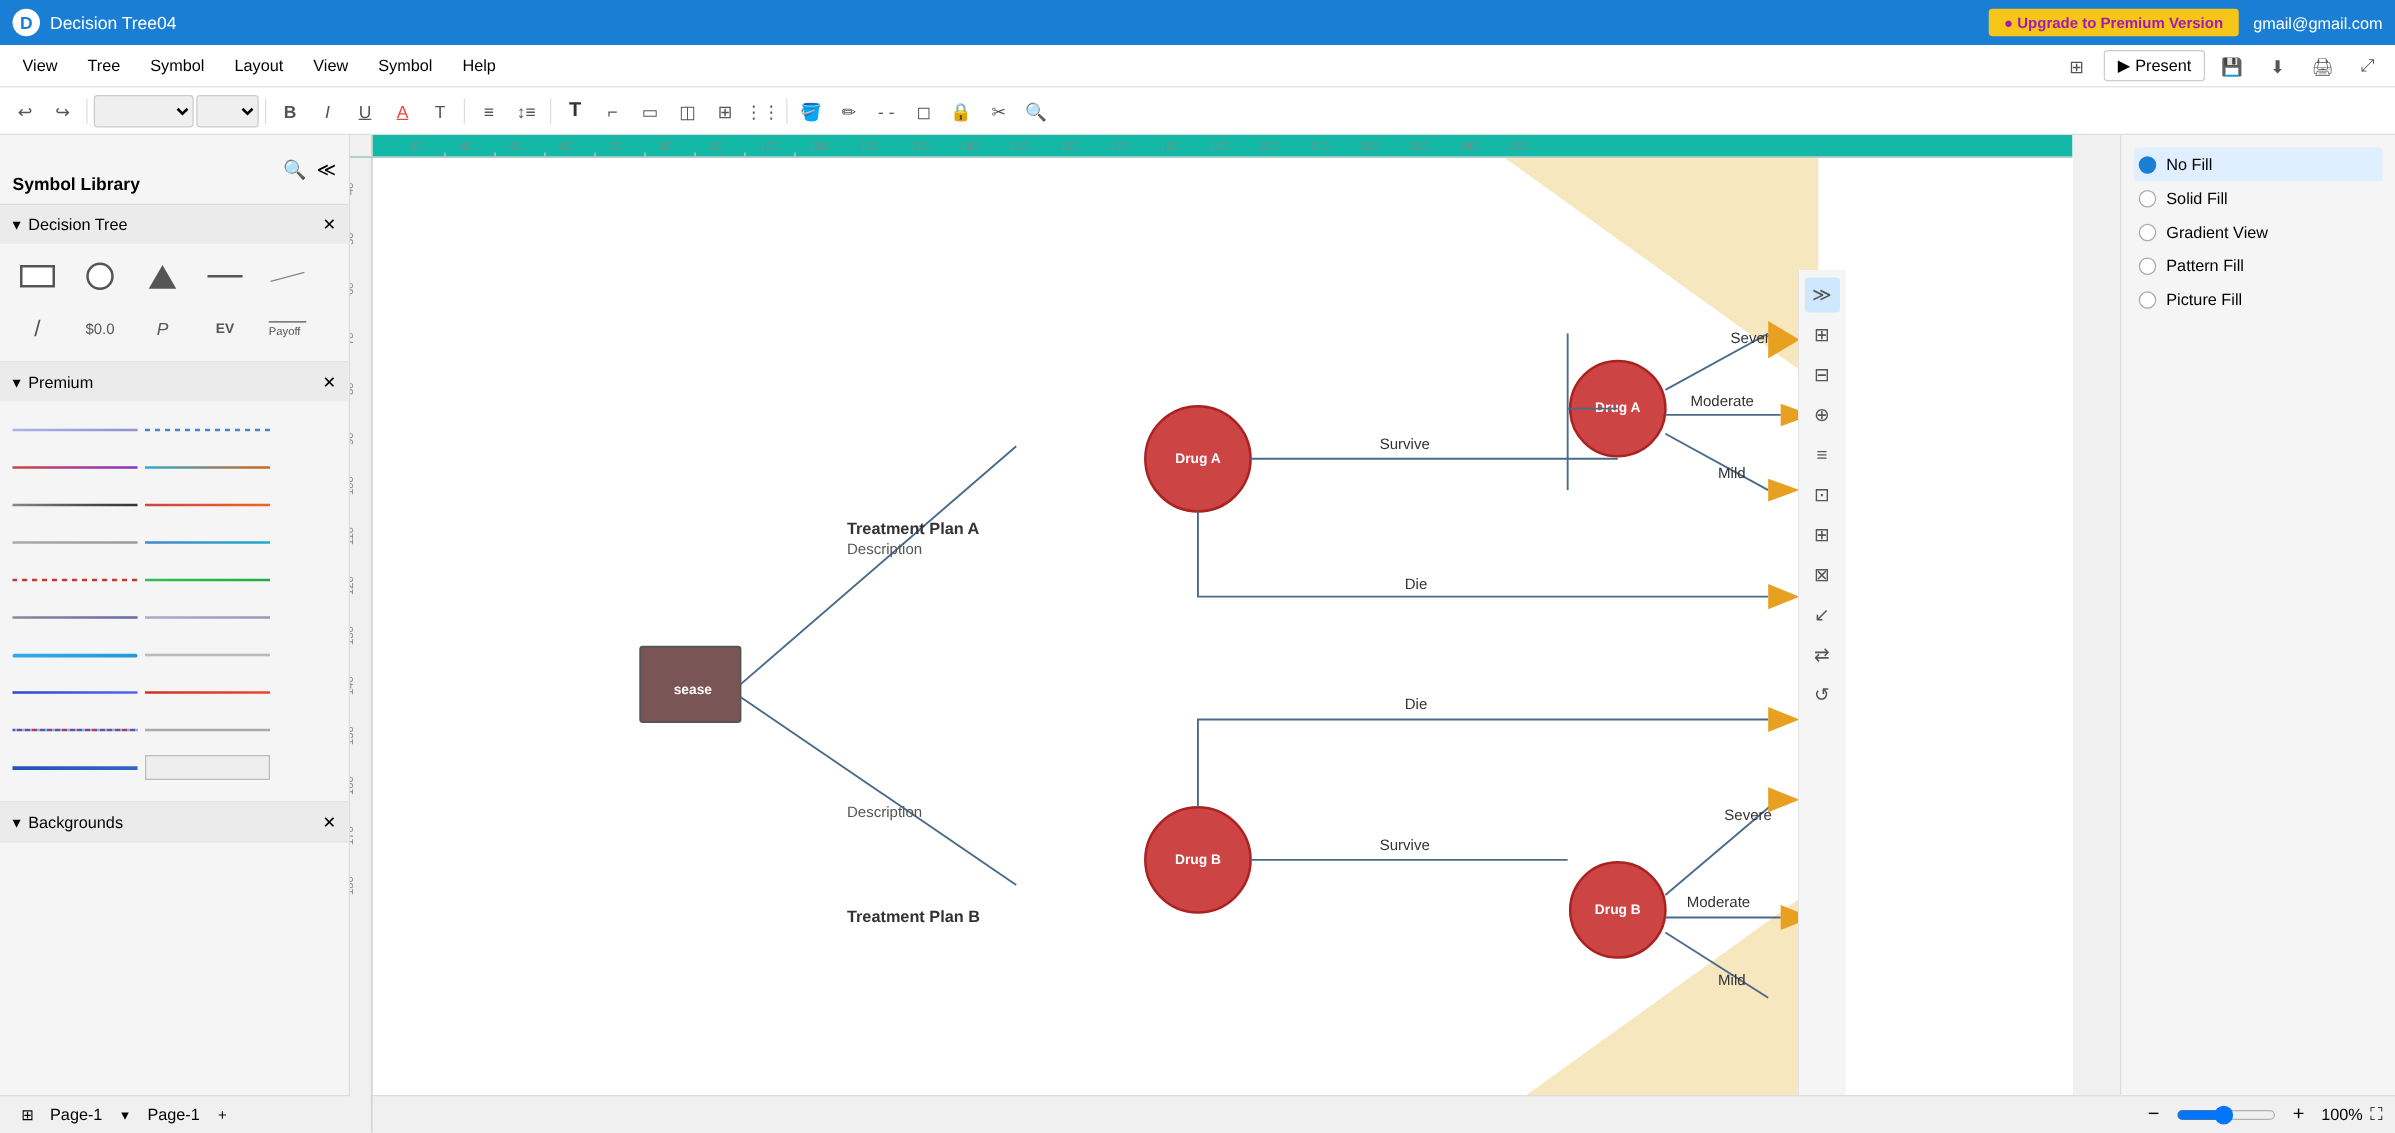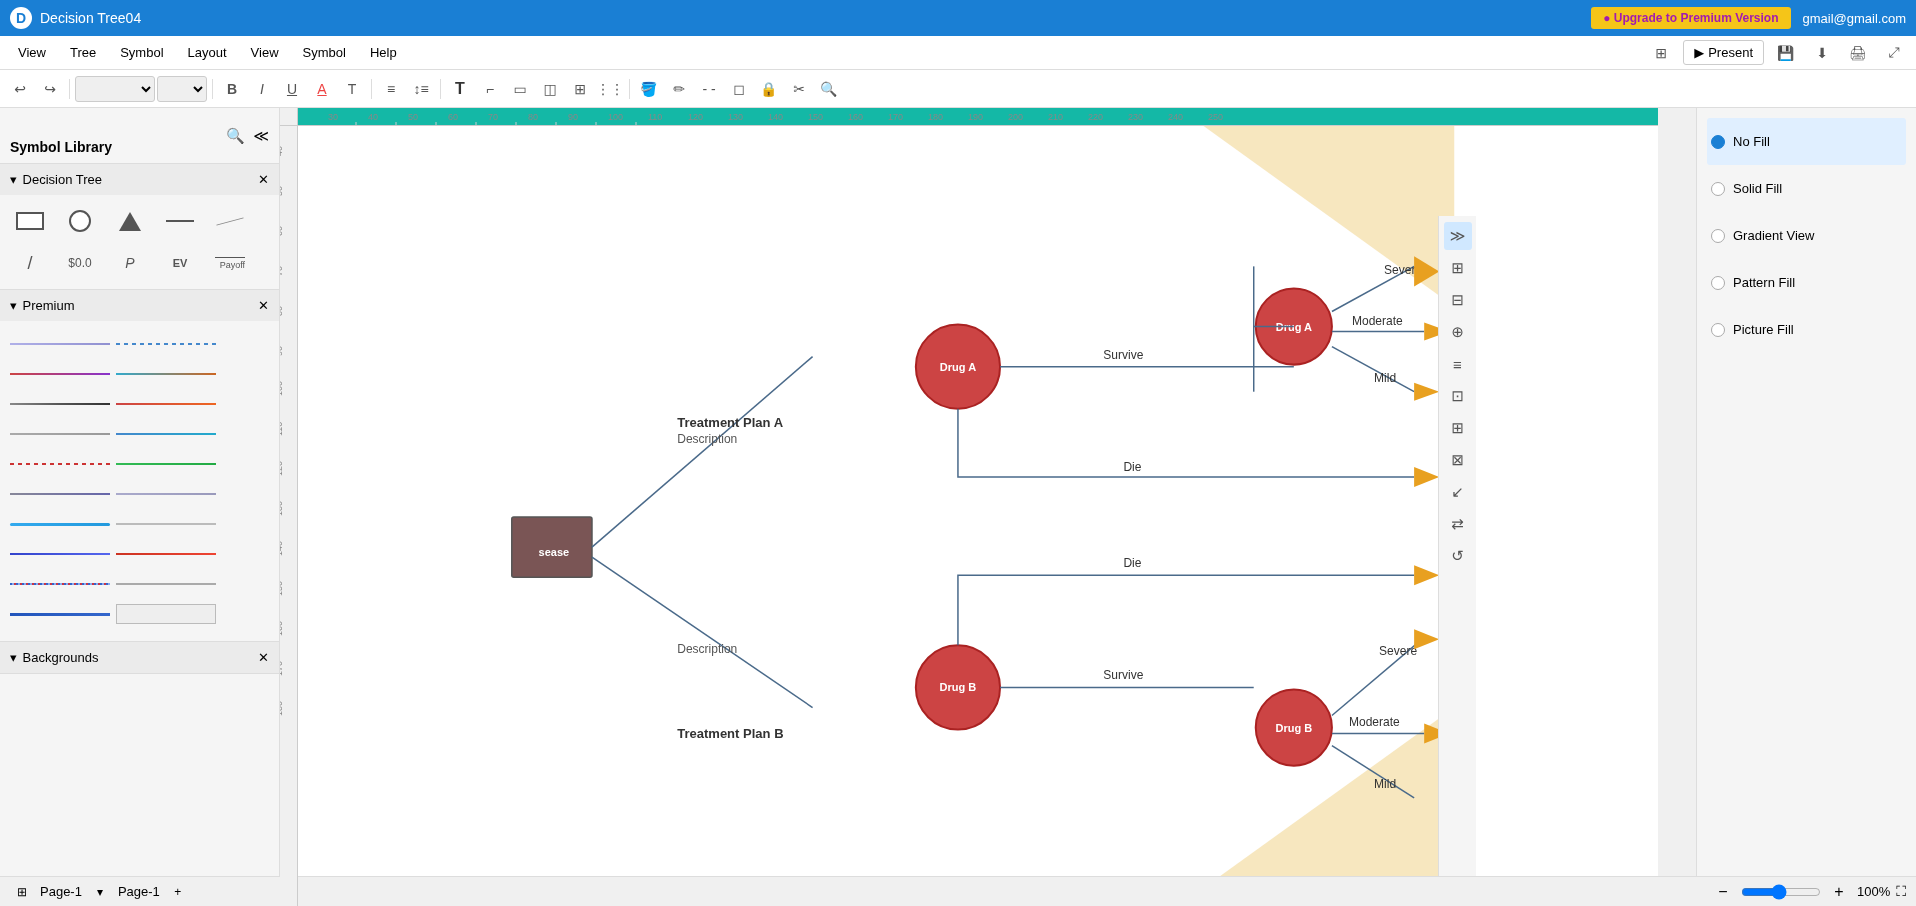--- a/index.html
+++ b/index.html
@@ -84,21 +84,21 @@
       cursor: pointer; border-radius: 3px;
     }
     .sym-rect { width: 28px; height: 18px; border: 2px solid #555; background: white; }
     .sym-circle { width: 22px; height: 22px; border: 2px solid #555; border-radius: 50%; background: white; }
     .sym-triangle { width: 0; height: 0; border-left: 11px solid transparent; border-right: 11px solid transparent; border-bottom: 19px solid #555; }
     .sym-line { width: 28px; height: 2px; background: #555; }
     .sym-line2 { width: 28px; height: 1px; background: #555; transform: rotate(-15deg); }
     .sym-dollar { font-size: 12px; color: #555; }
     .sym-p { font-size: 14px; color: #555; font-style: italic; }
     .sym-ev { font-size: 11px; color: #555; font-weight: bold; }
-    .sym-payoff { font-size: 10px; color: #555; display: flex; flex-direction: column; align-items: flex-end; }
+    .sym-payoff { font-size: 10px; color: #555; display: flex; flex-direction: column; align-items: flex-start; }
 
     
     .border-row { display: flex; align-items: center; height: 20px; margin: 3px 0; cursor: pointer; }
 
     
     #canvas-wrapper {
       flex: 1; position: relative; overflow: hidden; background: white;
     }
     #canvas-ruler-top {
       height: 18px; background: #14b8a6; border-bottom: 1px solid #ccc;
@@ -135,21 +135,21 @@
     #right-panel-icons {
       width: 38px; position: absolute; right: 220px; top: calc(36px + 34px + 38px);
       bottom: 30px; background: #f5f5f5; border-left: 1px solid #ddd;
       display: flex; flex-direction: column; align-items: center; padding: 6px 0; gap: 4px;
     }
     .rp-icon { width: 28px; height: 28px; display: flex; align-items: center; justify-content: center; cursor: pointer; border-radius: 3px; color: #555; font-size: 15px; }
     .rp-icon.active { background: #d0e8ff; }
 
     #right-panel-content { padding: 10px; flex: 1; overflow-y: auto; }
     .fill-option {
-      display: flex; align-items: center; gap: 8px; padding: 16px 4px;
+      display: flex; align-items: center; gap: 8px; padding: 6px 4px;
       cursor: pointer; border-radius: 3px; font-size: 13px;
     }
     .fill-option.active { background: #e0efff; }
     .fill-dot { width: 14px; height: 14px; border-radius: 50%; border: 1px solid #aaa; background: white; }
     .fill-dot.selected { background: #1a7fd4; border-color: #1a7fd4; }
 
     
     #bottombar {
       display: flex; align-items: center; justify-content: space-between;
       height: 30px; background: #f0f0f0; border-top: 1px solid #ddd; padding: 0 10px;

